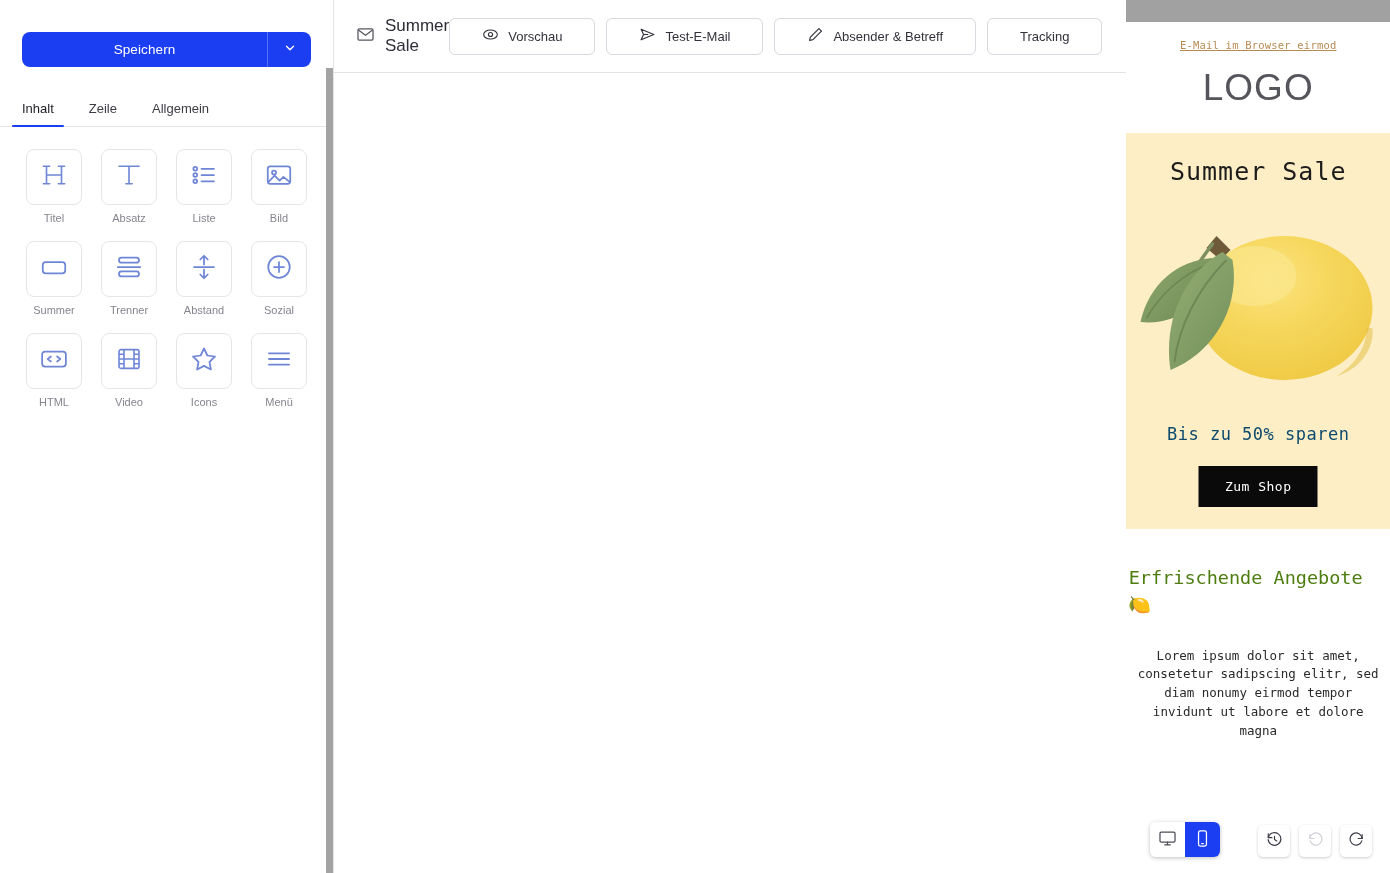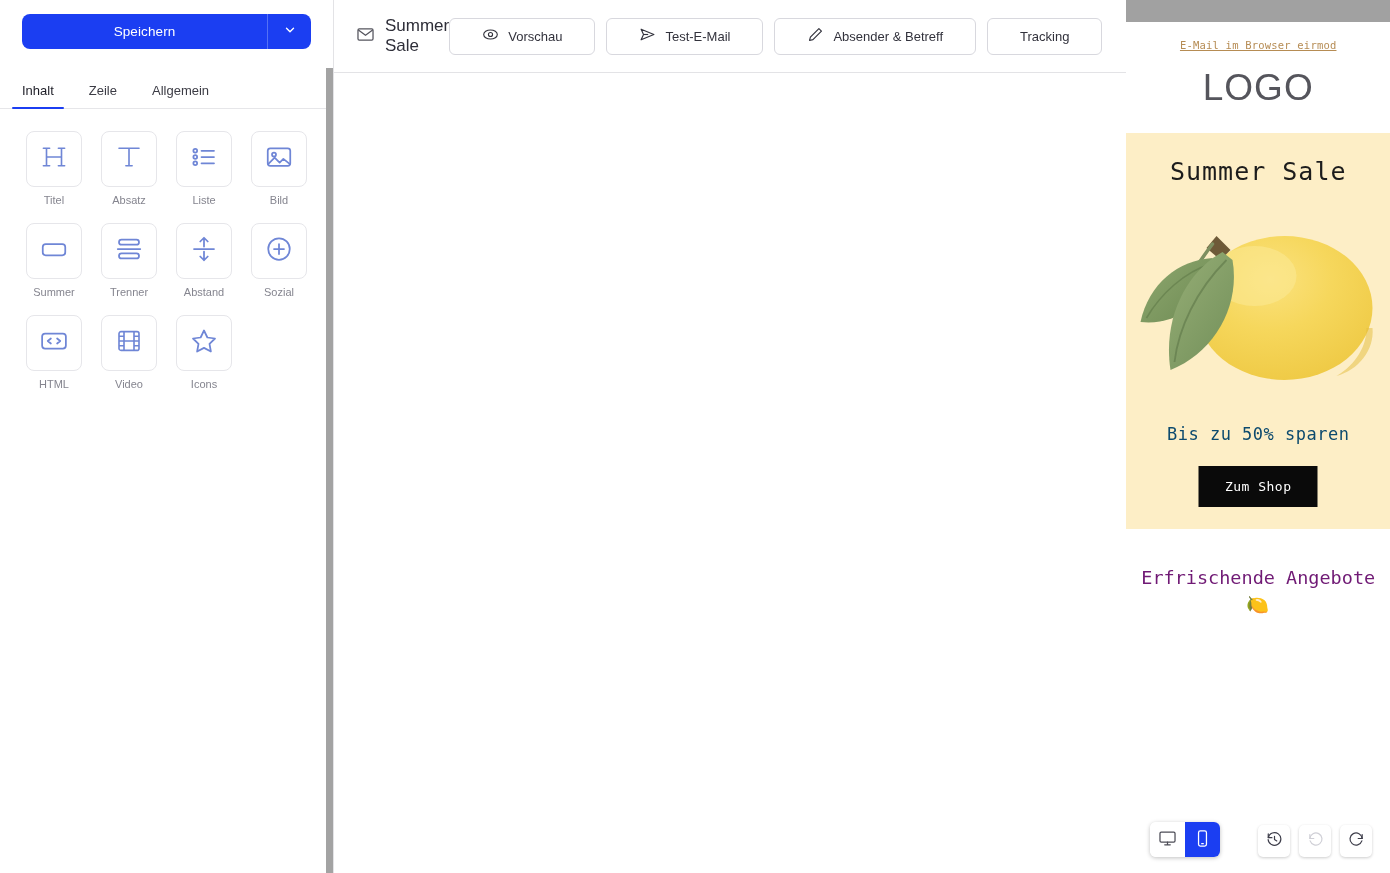--- a/index.html
+++ b/index.html
@@ -14,21 +14,21 @@
   
   .sidebar {
     width: 334px; height: 873px;
     background: #ffffff;
     border-right: 1px solid #e3e3e6;
     position: relative;
     flex: 0 0 334px;
   }
   .save-row {
     display: flex;
-    margin: 14px 22px 0 22px;
+    margin: 32px 22px 0 22px;
     height: 35px;
     border-radius: 8px;
     overflow: hidden;
   }
   .save-btn {
     flex: 1;
     background: #1b3ef2;
     color: #ffffff;
     font-size: 13.5px;
     display: flex; align-items: center; justify-content: center;
@@ -180,24 +180,23 @@
     color: #ffffff;
     font-family: "DejaVu Sans Mono", "Liberation Mono", monospace;
     font-size: 13px;
     padding: 13px 26px;
     letter-spacing: .5px;
     cursor: pointer;
     border: none;
   }
   .em-body { background: #fff; padding: 36px 24px 0 24px; }
   .em-body-title {
-    text-align: center;
     font-family: "DejaVu Sans Mono", "Liberation Mono", monospace;
     font-size: 18.5px;
-    color: #701a75;
+    color: #4d7c0f;
     line-height: 1.45;
   }
   .em-body-text {
     text-align: center;
     font-family: "DejaVu Sans Mono", "Liberation Mono", monospace;
     font-size: 12.5px;
     color: #2a2a2a;
     line-height: 1.5;
     padding: 28px 8px 0 8px;
   }
@@ -386,20 +385,30 @@
         <div class="block-tile">
           <span>
             <svg width="30" height="30" viewBox="0 0 24 24" fill="none" stroke="#6f86d6" stroke-width="1.4" stroke-linejoin="round">
                 <polygon points="12 3.6 14.7 9.2 20.8 10 16.4 14.3 17.5 20.4 12 17.5 6.5 20.4 7.6 14.3 3.2 10 9.3 9.2"></polygon>
               </svg>
           </span>
         </div>
         <div class="block-label">Icons</div>
       </div>
 
+      <div class="block">
+        <div class="block-tile">
+          <span>
+            <svg width="30" height="30" viewBox="0 0 24 24" fill="none" stroke="#6f86d6" stroke-width="1.5" stroke-linecap="round">
+                <path d="M4 7.5h16M4 12h16M4 16.5h16"></path>
+              </svg>
+          </span>
+        </div>
+        <div class="block-label">Menü</div>
+      </div>
 
     </div>
 
     <div class="sb-scroll"></div>
   </div>
 
   <div class="main">
 
     <div class="topbar">
       <div class="doc-title">
@@ -492,20 +501,21 @@
 
           <div class="em-hero-sub">Bis zu 50% sparen</div>
 
           <div class="em-cta-wrap">
             <button class="em-cta">Zum Shop</button>
           </div>
         </div>
 
         <div class="em-body">
           <div class="em-body-title">Erfrischende Angebote 🍋</div>
+          <div class="em-body-text">Lorem ipsum dolor sit amet, consetetur sadipscing elitr, sed diam nonumy eirmod tempor invidunt ut labore et dolore magna</div>
         </div>
 
       </div>
 
       <div class="device-toggle">
         <button class="dev-btn">
           <span>
             <svg width="19" height="19" viewBox="0 0 24 24" fill="none" stroke="#4d4d57" stroke-width="1.6" stroke-linecap="round" stroke-linejoin="round">
                 <rect x="2.5" y="4" width="19" height="12.5" rx="1.6"></rect>
                 <path d="M8.5 20h7M12 16.5V20"></path>

